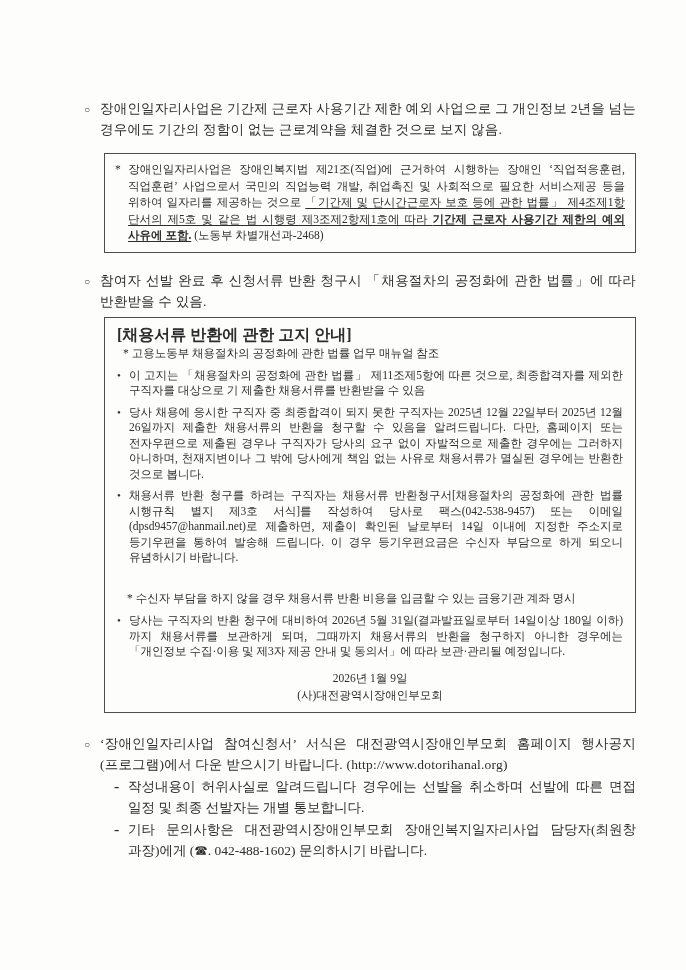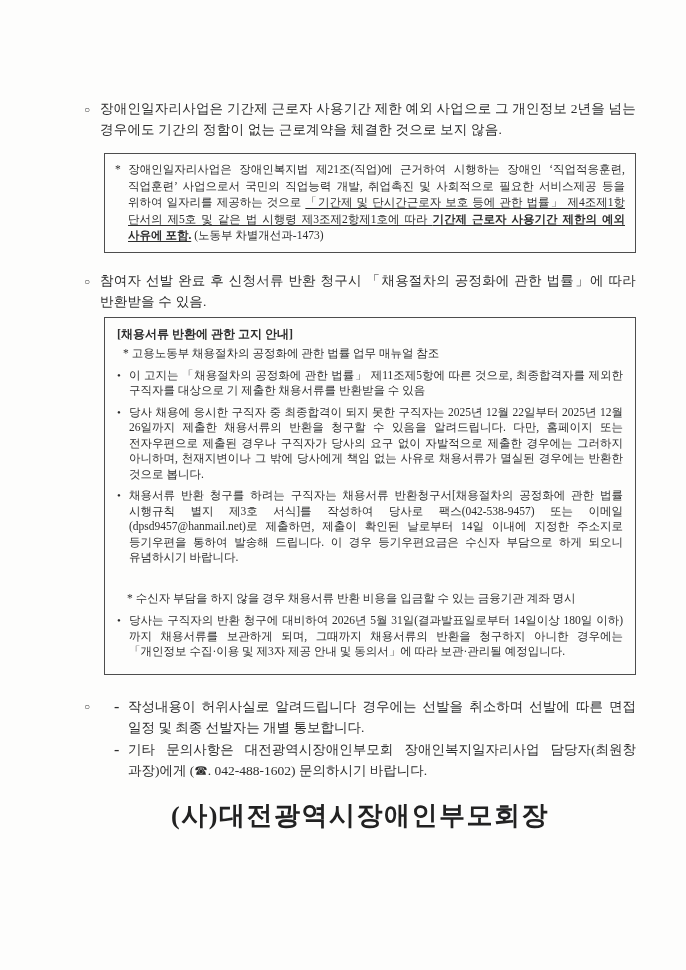--- a/index.html
+++ b/index.html
@@ -64,21 +64,21 @@
   .b { font-weight: bold; }
 
   .box-return {
     margin-top: 5px;
     padding: 9px 12px 8px 12px;
     font-size: 11.5px;
     line-height: 15.5px;
   }
   .box-title {
     font-weight: bold;
-    font-size: 12px;
+    font-size: 16px;
     margin-bottom: 4px;
   }
   .star-note {
     margin: 2px 0 6px 6px;
     padding-left: 11px;
     text-indent: -11px;
     word-break: keep-all;
   }
   .star-note-2 {
     margin: 25px 0 7px 10px;
@@ -149,21 +149,21 @@
 <body>
 
 <div class="page">
 
   <div class="bullet-row">
     <span class="marker-circle">○</span>
     <p class="body-text">장애인일자리사업은 기간제 근로자 사용기간 제한 예외 사업으로 그 개인정보 2년을 넘는 경우에도 기간의 정함이 없는 근로계약을 체결한 것으로 보지 않음.</p>
   </div>
 
   <div class="note-box box-law">
-    <p class="hang"><span>* 장애인일자리사업은 장애인복지법 제21조(직업)에 근거하여 시행하는 장애인 ‘직업적응훈련, 직업훈련’ 사업으로서 국민의 직업능력 개발, 취업촉진 및 사회적으로 필요한 서비스제공 등을 위하여 일자리를 제공하는 것으로 </span><span class="u">「기간제 및 단시간근로자 보호 등에 관한 법률」 제4조제1항 단서의 제5호 및 같은 법 시행령 제3조제2항제1호에 따라 </span><span class="u b">기간제 근로자 사용기간 제한의 예외 사유에 포함.</span><span> (노동부 차별개선과-1473)</span></p>
+    <p class="hang"><span>* 장애인일자리사업은 장애인복지법 제21조(직업)에 근거하여 시행하는 장애인 ‘직업적응훈련, 직업훈련’ 사업으로서 국민의 직업능력 개발, 취업촉진 및 사회적으로 필요한 서비스제공 등을 위하여 일자리를 제공하는 것으로 </span><span class="u">「기간제 및 단시간근로자 보호 등에 관한 법률」 제4조제1항 단서의 제5호 및 같은 법 시행령 제3조제2항제1호에 따라 </span><span class="u b">기간제 근로자 사용기간 제한의 예외 사유에 포함.</span><span> (노동부 차별개선과-2468)</span></p>
   </div>
 
   <div class="bullet-row gap-1">
     <span class="marker-circle">○</span>
     <p class="body-text">참여자 선발 완료 후 신청서류 반환 청구시 「채용절차의 공정화에 관한 법률」에 따라 반환받을 수 있음.</p>
   </div>
 
   <div class="note-box box-return">
     <p class="box-title">[채용서류 반환에 관한 고지 안내]</p>
     <p class="star-note">* 고용노동부 채용절차의 공정화에 관한 법률 업무 매뉴얼 참조</p>
@@ -183,32 +183,36 @@
       <p class="item-text">채용서류 반환 청구를 하려는 구직자는 채용서류 반환청구서[채용절차의 공정화에 관한 법률 시행규칙 별지 제3호 서식]를 작성하여 당사로 팩스(042-538-9457) 또는 이메일 (dpsd9457@hanmail.net)로 제출하면, 제출이 확인된 날로부터 14일 이내에 지정한 주소지로 등기우편을 통하여 발송해 드립니다. 이 경우 등기우편요금은 수신자 부담으로 하게 되오니 유념하시기 바랍니다.</p>
     </div>
 
     <p class="star-note-2">* 수신자 부담을 하지 않을 경우 채용서류 반환 비용을 입금할 수 있는 금융기관 계좌 명시</p>
 
     <div class="dot-item">
       <span class="marker-dot">•</span>
       <p class="item-text">당사는 구직자의 반환 청구에 대비하여 2026년 5월 31일(결과발표일로부터 14일이상 180일 이하)까지 채용서류를 보관하게 되며, 그때까지 채용서류의 반환을 청구하지 아니한 경우에는 「개인정보 수집·이용 및 제3자 제공 안내 및 동의서」에 따라 보관·관리될 예정입니다.</p>
     </div>
 
+    <div class="box-center">
+      <p>2026년 1월 9일</p>
+      <p>(사)대전광역시장애인부모회</p>
+    </div>
   </div>
 
   <div class="bullet-row section-apply">
     <span class="marker-circle">○</span>
     <div style="flex:1;">
+      <p class="body-text">‘장애인일자리사업 참여신청서’ 서식은 대전광역시장애인부모회 홈페이지 행사공지 (프로그램)에서 다운 받으시기 바랍니다. (http://www.dotorihanal.org)</p>
       <div class="dash-item">
         <span class="marker-dash">-</span>
         <p class="body-sub">작성내용이 허위사실로 알려드립니다 경우에는 선발을 취소하며 선발에 따른 면접 일정 및 최종 선발자는 개별 통보합니다.</p>
       </div>
       <div class="dash-item">
         <span class="marker-dash">-</span>
         <p class="body-sub">기타 문의사항은 대전광역시장애인부모회 장애인복지일자리사업 담당자(최원창 과장)에게 (☎. 042-488-1602) 문의하시기 바랍니다.</p>
       </div>
     </div>
   </div>
 
 
-  <p class="signature">(사)대전광역시장애인부모회장</p>
 
 </div>
 
 </body></html>

